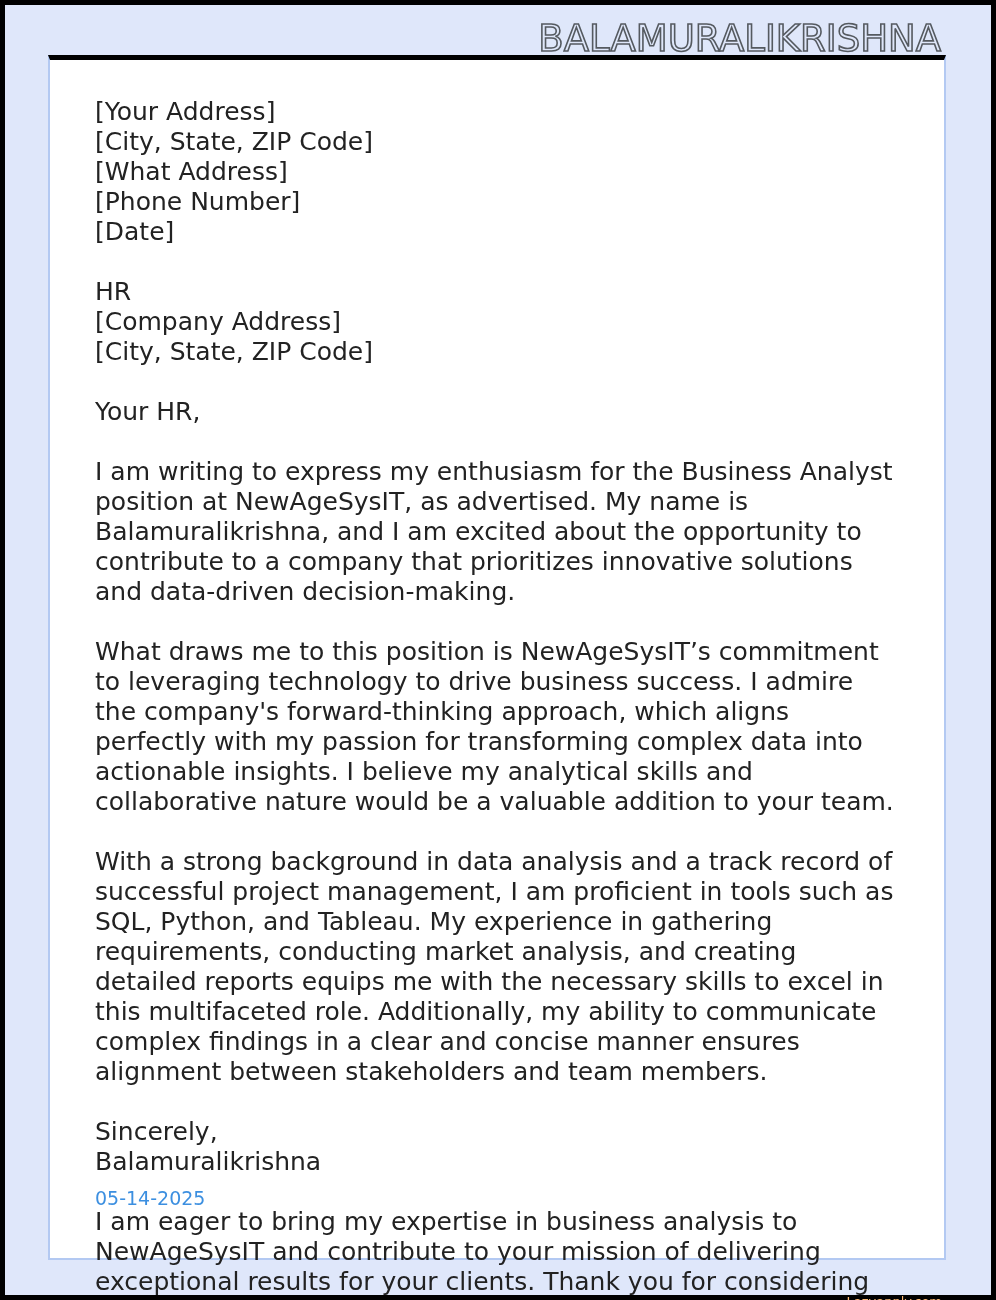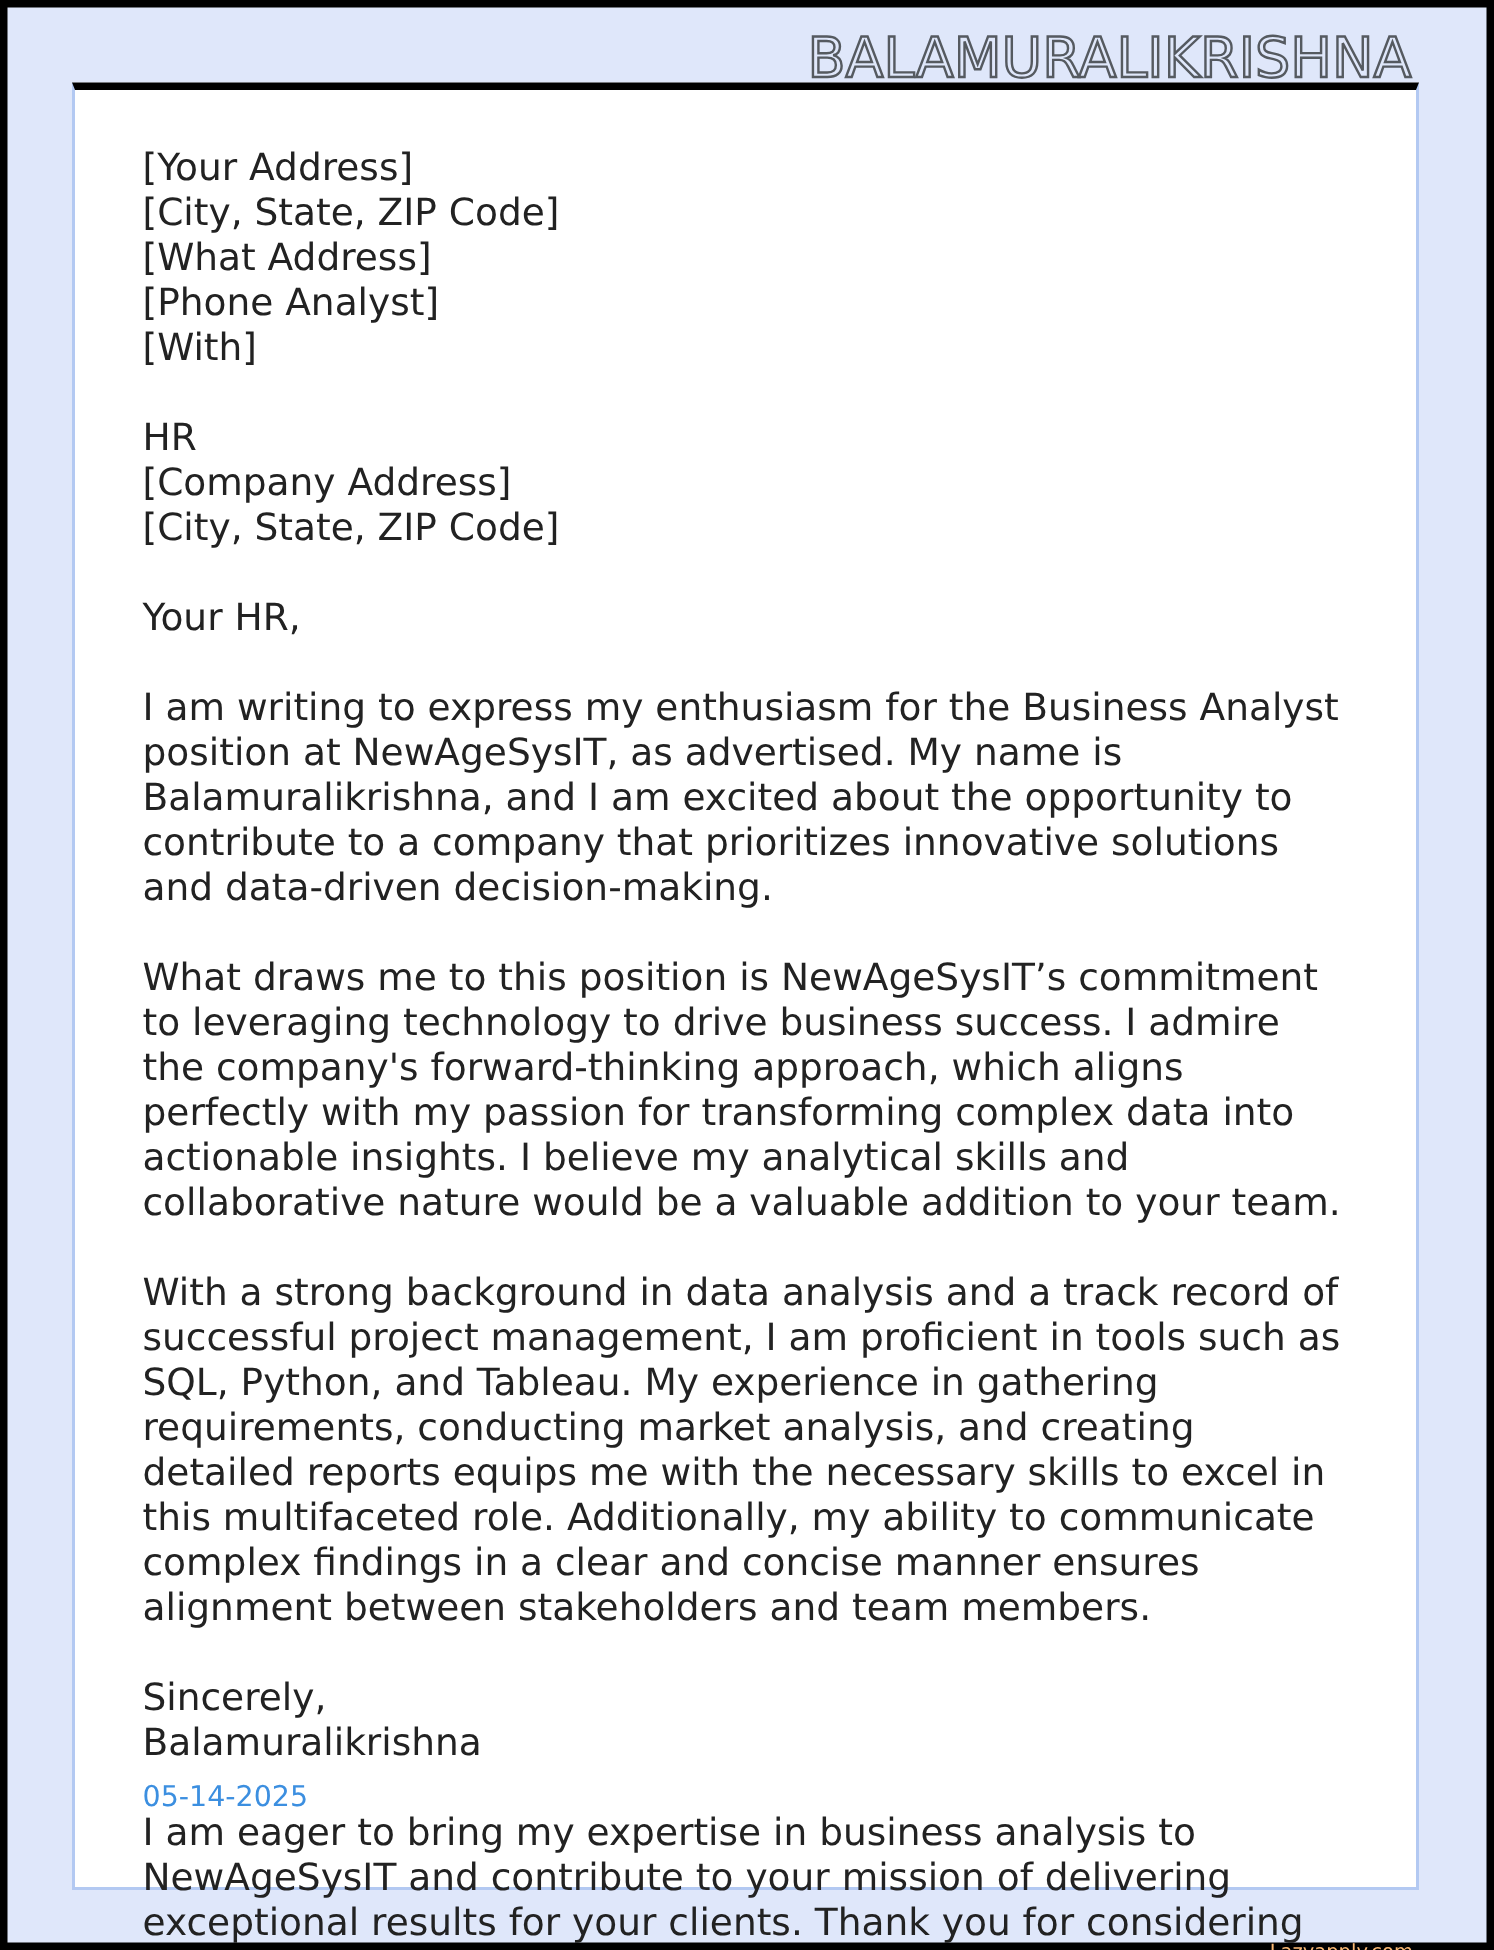--- a/index.html
+++ b/index.html
@@ -68,22 +68,22 @@
 <div class="frame">
   <div class="title">BALAMURALIKRISHNA</div>
   <div class="card"></div>
 </div>
 
 <div class="content">
   <p>
     <span class="line">[Your Address]</span>
     <span class="line">[City, State, ZIP Code]</span>
     <span class="line">[What Address]</span>
-    <span class="line">[Phone Analyst]</span>
-    <span class="line">[With]</span>
+    <span class="line">[Phone Number]</span>
+    <span class="line">[Date]</span>
   </p>
   <p>
     <span class="line">HR</span>
     <span class="line">[Company Address]</span>
     <span class="line">[City, State, ZIP Code]</span>
   </p>
   <p>Your HR,</p>
   <p>I am writing to express my enthusiasm for the Business Analyst position at NewAgeSysIT, as advertised. My name is Balamuralikrishna, and I am excited about the opportunity to contribute to a company that prioritizes innovative solutions and data-driven decision-making.</p>
   <p>What draws me to this position is NewAgeSysIT’s commitment to leveraging technology to drive business success. I admire the company's forward-thinking approach, which aligns perfectly with my passion for transforming complex data into actionable insights. I believe my analytical skills and collaborative nature would be a valuable addition to your team.</p>
   <p>With a strong background in data analysis and a track record of successful project management, I am proficient in tools such as SQL, Python, and Tableau. My experience in gathering requirements, conducting market analysis, and creating detailed reports equips me with the necessary skills to excel in this multifaceted role. Additionally, my ability to communicate complex findings in a clear and concise manner ensures alignment between stakeholders and team members.</p>

